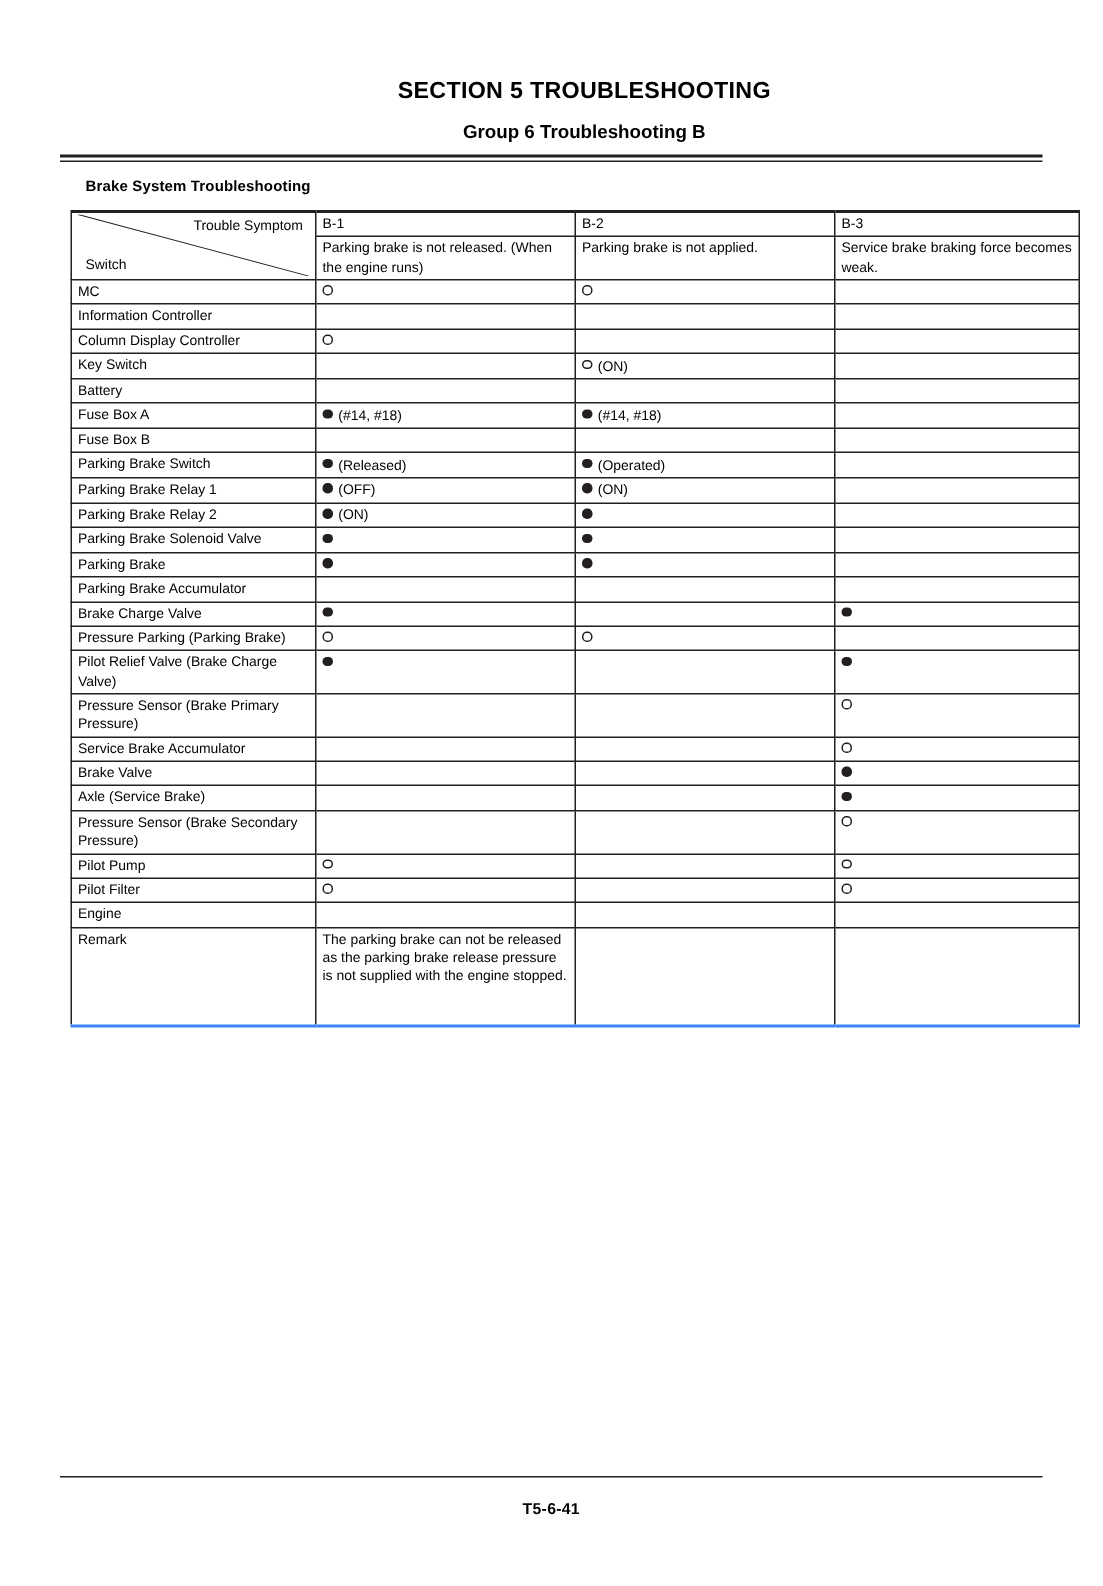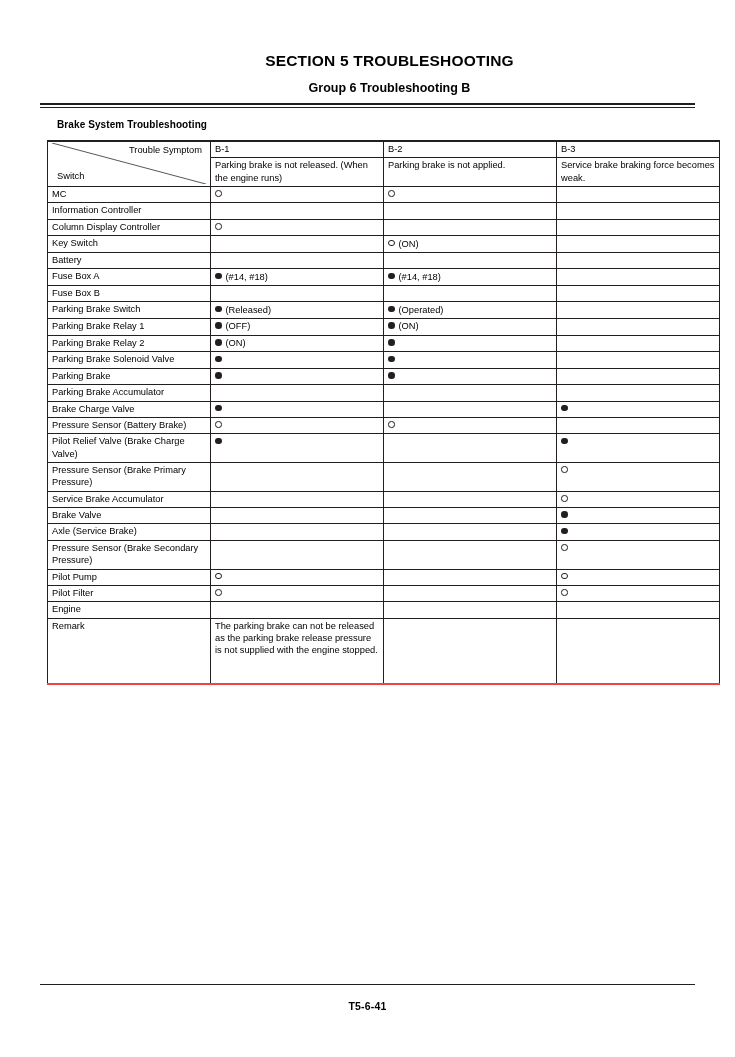--- a/index.html
+++ b/index.html
@@ -90,21 +90,21 @@
     vertical-align: top;
     line-height: 1.33;
     font-size: 9.3px;
     height: 14px;
     box-sizing: border-box;
   }
   table.tbl tr.top-row td {
     border-top: 2px solid #231f20;
   }
   table.tbl tr.last-row td {
-    border-bottom: 2px solid #ef4444;
+    border-bottom: 2px solid #3b82f6;
   }
   td.col-part { width: 163px; }
   td.col-b { width: 173px; }
   td.col-b3 { width: 163px; }
 
   
   td.corner {
     position: relative;
     padding: 0;
     height: 72px;
@@ -358,21 +358,21 @@
             <td class="col-part">Brake Charge Valve</td>
             <td class="col-b">
               <span class="cell-flex"><span class="mark mark-filled"></span></span>
             </td>
             <td class="col-b"></td>
             <td class="col-b3">
               <span class="cell-flex"><span class="mark mark-filled"></span></span>
             </td>
           </tr>
           <tr>
-            <td class="col-part">Pressure Sensor (Battery Brake)</td>
+            <td class="col-part">Pressure Parking (Parking Brake)</td>
             <td class="col-b">
               <span class="cell-flex"><span class="mark mark-open"></span></span>
             </td>
             <td class="col-b">
               <span class="cell-flex"><span class="mark mark-open"></span></span>
             </td>
             <td class="col-b3"></td>
           </tr>
           <tr>
             <td class="col-part" style="height: 28px;">Pilot Relief Valve (Brake Charge Valve)</td>

